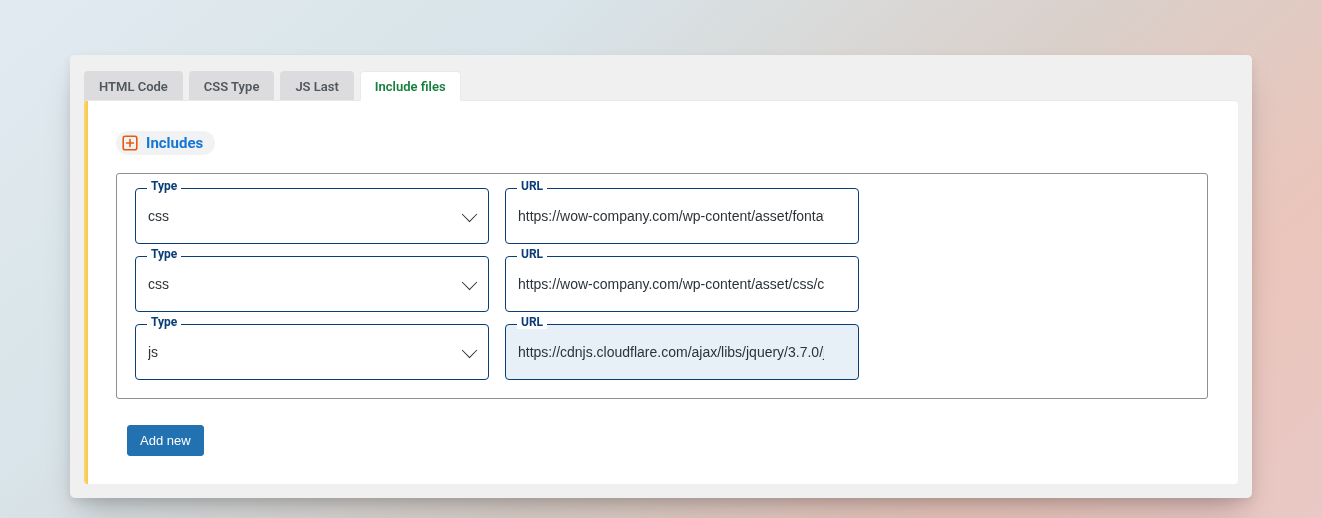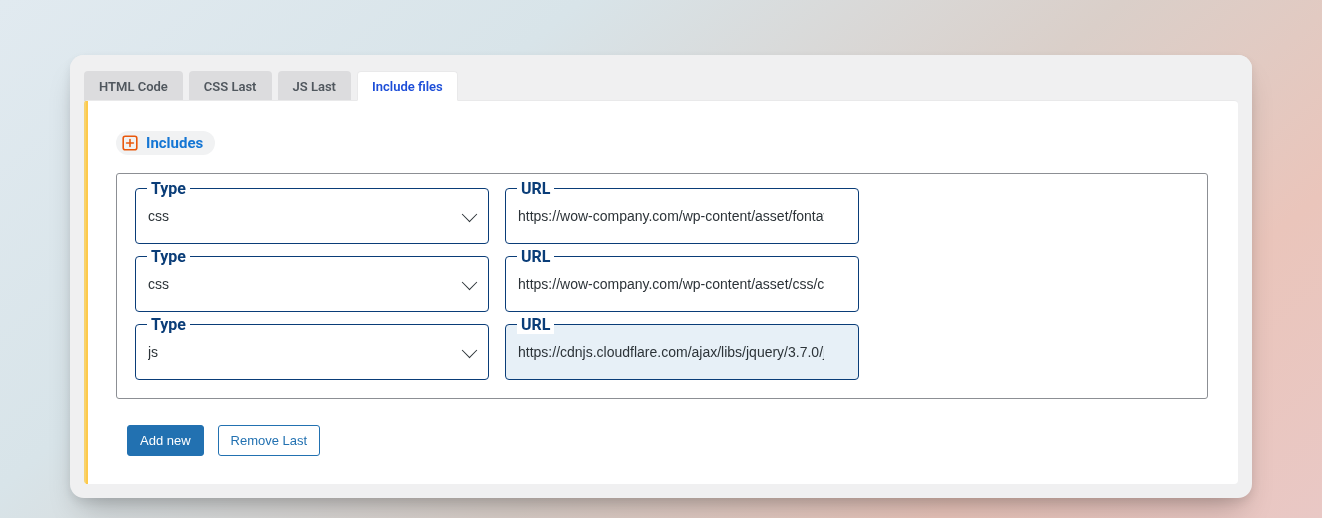--- a/index.html
+++ b/index.html
@@ -7,21 +7,21 @@
   body {
     font-family: -apple-system, BlinkMacSystemFont, "Segoe UI", Roboto, Helvetica, Arial, sans-serif;
     font-size: 13px;
     color: #1d2327;
     background: linear-gradient(140deg, #e1eaf0 0%, #d8e4e9 30%, #dacfc9 58%, #eac5bb 80%, #e9c8c5 100%);
     padding: 55px 70px 60px 70px;
   }
 
   .panel {
     background: #f0f0f1;
-    border-radius: 14px;
+    border-radius: 5px;
     box-shadow: 0 18px 30px -10px rgba(0,0,0,0.25), 0 4px 10px rgba(0,0,0,0.08);
     position: relative;
     overflow: hidden;
   }
 
   
   .tabs-row {
     display: flex;
     gap: 6px;
     padding: 16px 14px 0 14px;
@@ -33,21 +33,21 @@
     padding: 8px 14px 7px;
     font-size: 13px;
     font-weight: 600;
     border-radius: 4px 4px 0 0;
     cursor: pointer;
     border: 1px solid transparent;
     line-height: 1;
   }
   .tab.active {
     background: #ffffff;
-    color: #1d4ed8;
+    color: #15803d;
     border: 1px solid #e9e9ea;
     border-bottom-color: #ffffff;
     position: relative;
     z-index: 2;
     text-align: right;
   }
 
   
   .content {
     background: #ffffff;
@@ -108,21 +108,21 @@
   .field.type { flex:0 0 354px; }
   .field.url { flex:0 0 354px; }
   .field.attr { flex:0 0 354px; }
 
   .field .legend{
     position:absolute;
     top:-9px;
     left:12px;
     background:#fff;
     padding:0 4px;
-    font-size:16px;
+    font-size:12px;
     font-weight:700;
     color:#0a3d78;
     pointer-events:none;
     z-index:1;
   }
   .control{
     width:100%;
     height:56px;
     border:1px solid #0a3d78;
     border-radius:4px;
@@ -175,21 +175,21 @@
     color:#2271b1;
   }
 </style>
 </head>
 <body>
 
 <div class="panel">
 
   <div class="tabs-row">
     <div class="tab">HTML Code</div>
-    <div class="tab">CSS Last</div>
+    <div class="tab">CSS Type</div>
     <div class="tab">JS Last</div>
     <div class="tab active">Include files</div>
   </div>
 
   <div class="content">
 
     <div class="section-pill">
       <span class="icon-box">
         <svg width="16" height="16" viewBox="0 0 16 16" fill="none">
           <rect x="1.2" y="1.2" width="13.6" height="13.6" rx="2" stroke="#e9580c" stroke-width="1.6"></rect>
@@ -237,17 +237,16 @@
         <div class="field url">
           <span class="legend">URL</span>
           <input type="text" class="control focus" value="https://cdnjs.cloudflare.com/ajax/libs/jquery/3.7.0/jqu" style="">
         </div>
       </div>
 
     </div>
 
     <div class="btn-row">
       <button class="btn btn-primary">Add new</button>
-      <button class="btn btn-secondary">Remove Last</button>
     </div>
 
   </div>
 </div>
 
 </body></html>

